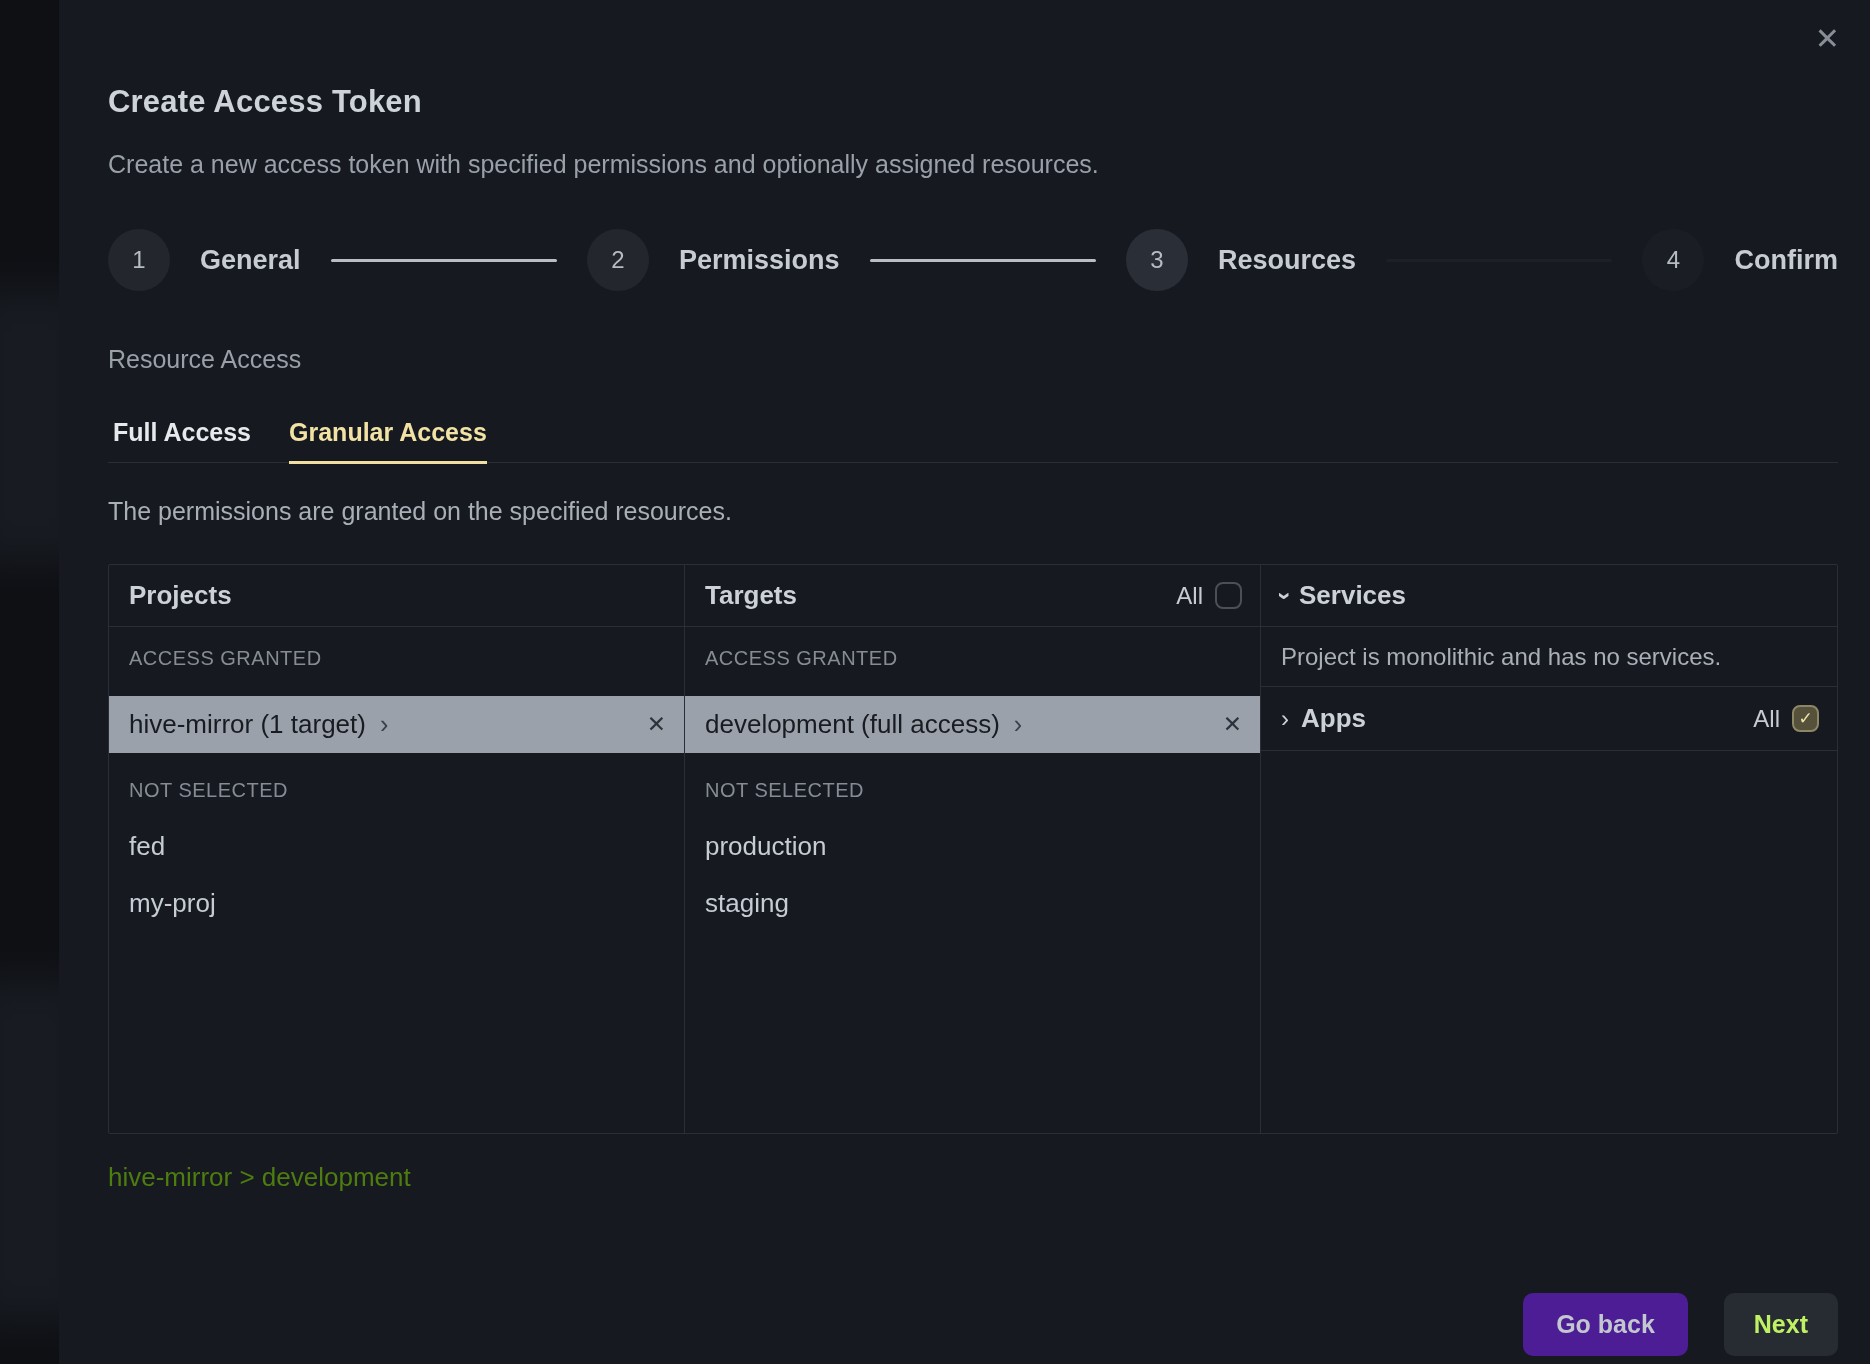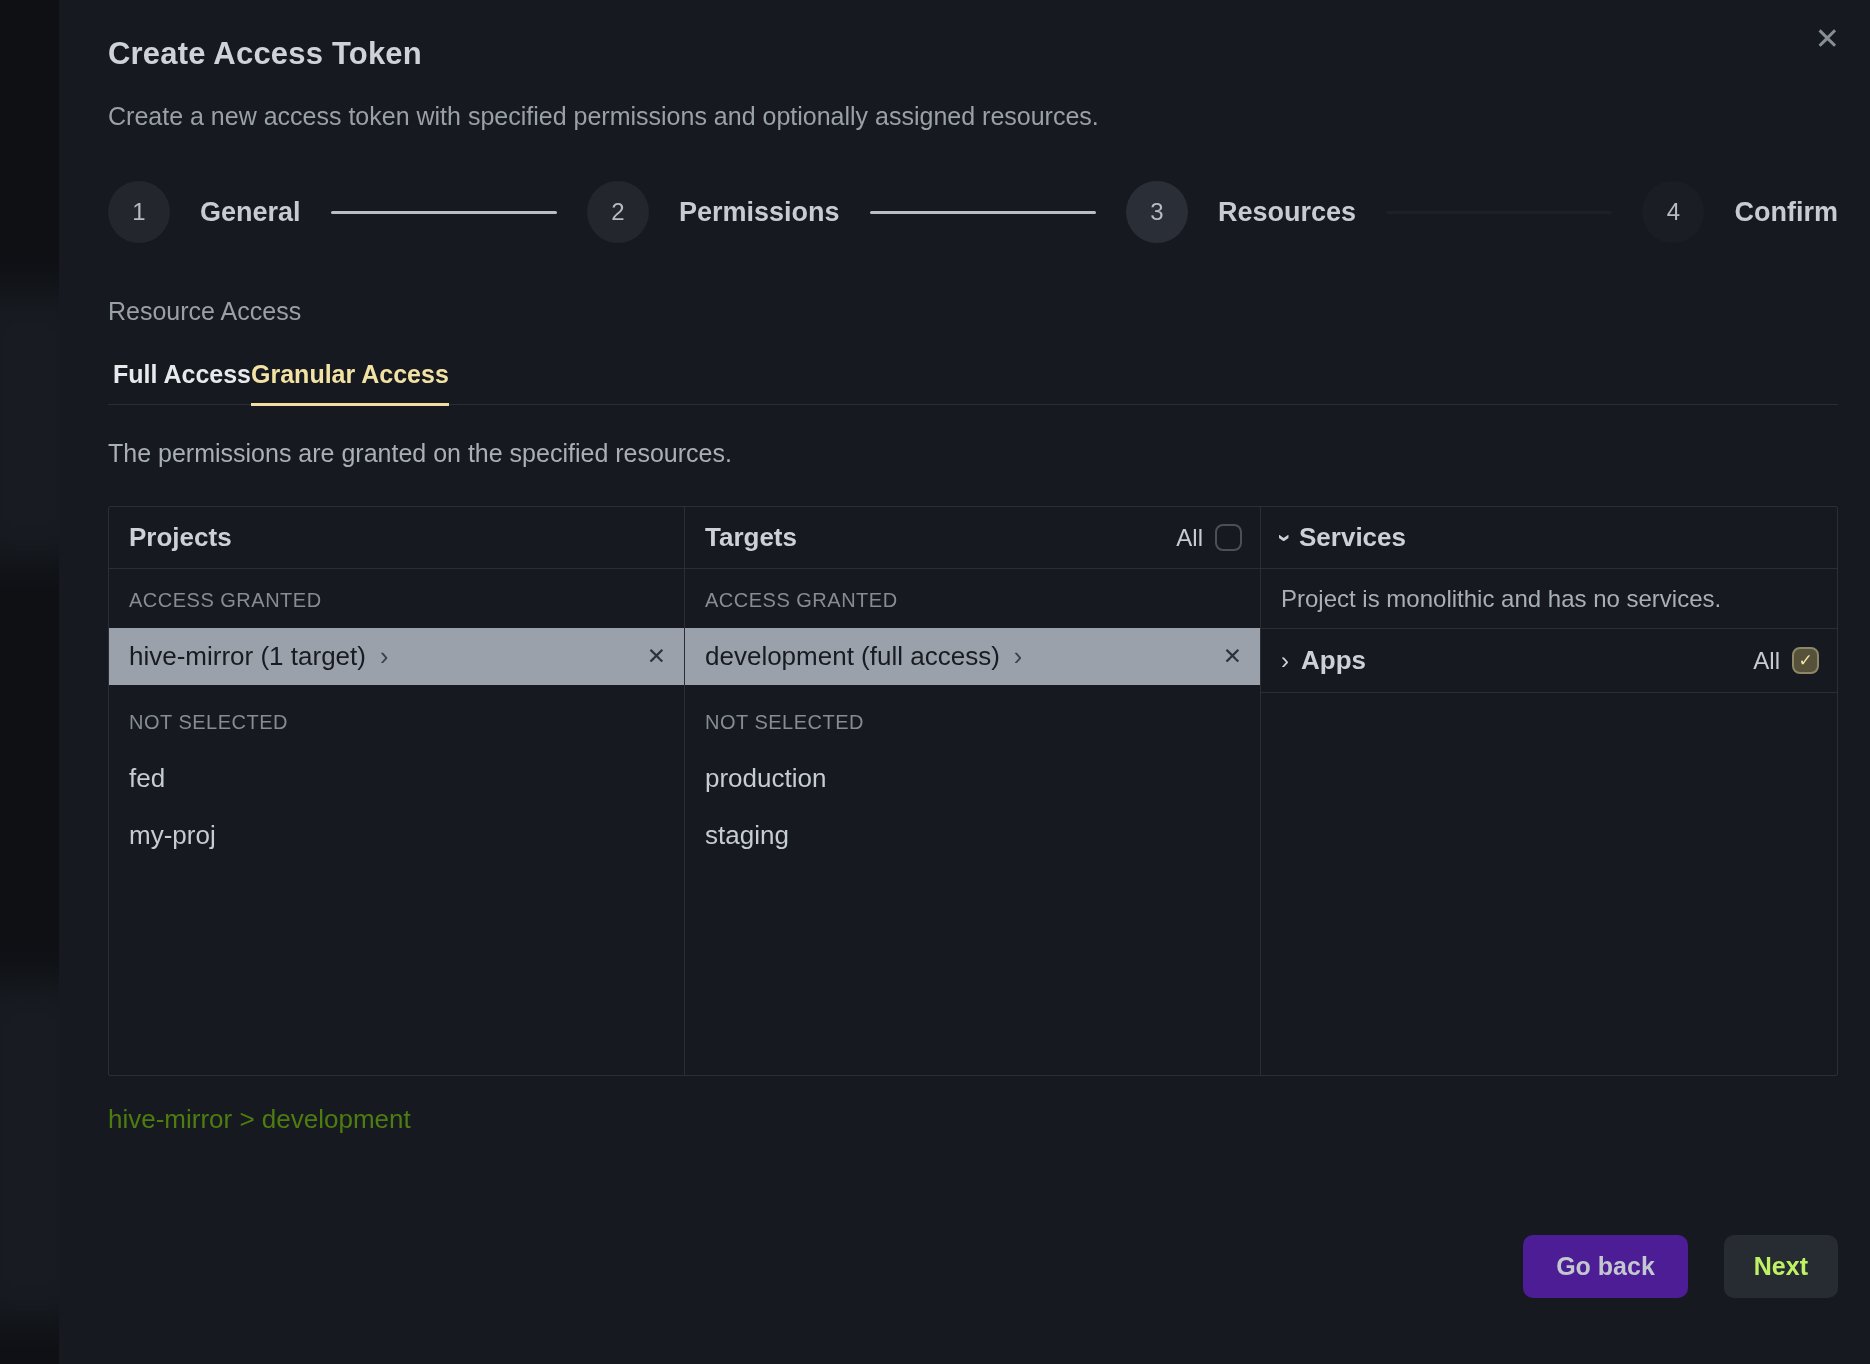--- a/index.html
+++ b/index.html
@@ -19,21 +19,21 @@
   
   .modal {
     position: absolute; left: 59px; top: 0; width: 1811px; height: 1364px;
     background: #161920; padding: 0 32px 0 49px;
   }
   .close-btn {
     position: absolute; top: 24px; right: 30px;
     font-size: 30px; color: #878e96; cursor: pointer; line-height: 1;
     background: none; border: none; font-family: inherit;
   }
-  .title { padding-top: 36px; font-size: 31px; font-weight: 700; color: #ced3d9; letter-spacing: .2px; }
+  .title { padding-top: 84px; font-size: 31px; font-weight: 700; color: #ced3d9; letter-spacing: .2px; }
   .subtitle { margin-top: 30px; font-size: 25px; color: #99a0a8; }
 
   
   .stepper { margin-top: 50px; display: flex; align-items: center; }
   .step { display: flex; align-items: center; cursor: pointer; }
   .step-circle {
     width: 62px; height: 62px; border-radius: 50%;
     display: flex; align-items: center; justify-content: center;
     font-size: 24px; color: #b6bcc4;
   }
@@ -41,21 +41,21 @@
   .step-circle.current { background: #2a2e36; }
   .step-circle.upcoming { background: #1a1e24; }
   .step-label { margin-left: 30px; font-size: 27px; font-weight: 600; color: #c7ccd3; }
   .connector { flex: 1; height: 3px; border-radius: 2px; margin: 0 30px; }
   .connector.lit { background: #b9bec5; }
   .connector.future { background: #1d2026; }
 
   .section-title { margin-top: 54px; font-size: 25px; color: #99a0a8; }
 
   
-  .tabs { margin-top: 34px; display: flex; border-bottom: 1px solid #2a2d34; }
+  .tabs { margin-top: 44px; display: flex; gap: 38px; border-bottom: 1px solid #2a2d34; }
   .tab {
     padding-bottom: 14px; font-size: 25px; font-weight: 600; color: #e7eaed;
     cursor: pointer; border-bottom: 3px solid transparent; margin-bottom: -2px;
   }
   .tab.first { margin-left: 5px; }
   .tab.active { color: #f2e3a4; border-bottom-color: #f0dfa0; }
 
   .description { margin-top: 34px; font-size: 25px; color: #a9afb7; }
 
   
@@ -77,21 +77,21 @@
     width: 27px; height: 27px; border-radius: 8px; border: 2px solid #4b5058;
     background: transparent; cursor: pointer;
     display: flex; align-items: center; justify-content: center;
     font-size: 17px; font-weight: 700; color: transparent;
   }
   .cb.checked { background: #55513a; border-color: #8d8765; color: #f2e3a4; }
 
   .section-label { margin: 20px 20px 16px; font-size: 20px; letter-spacing: .5px; color: #858c94; }
   .selected-row {
     height: 57px; flex: none; background: #9aa1ab;
-    display: flex; align-items: center; padding: 0 18px 0 20px; cursor: pointer;
+    display: flex; align-items: center; padding: 0 18px 0 20px; cursor: pointer; margin-top: 10px;
   }
   .selected-row .row-label { font-size: 26px; color: #181b20; }
   .selected-row .chev { margin-left: 14px; font-size: 25px; color: #3d4148; }
   .remove-btn {
     margin-left: auto; background: none; border: none; cursor: pointer;
     font-size: 23px; color: #2e3238; font-family: inherit; line-height: 1;
   }
   .section-label.second { margin-top: 26px; }
   .item { margin: 0 20px; height: 57px; flex: none; display: flex; align-items: center; font-size: 26px; color: #c6ccd3; cursor: pointer; }
 

